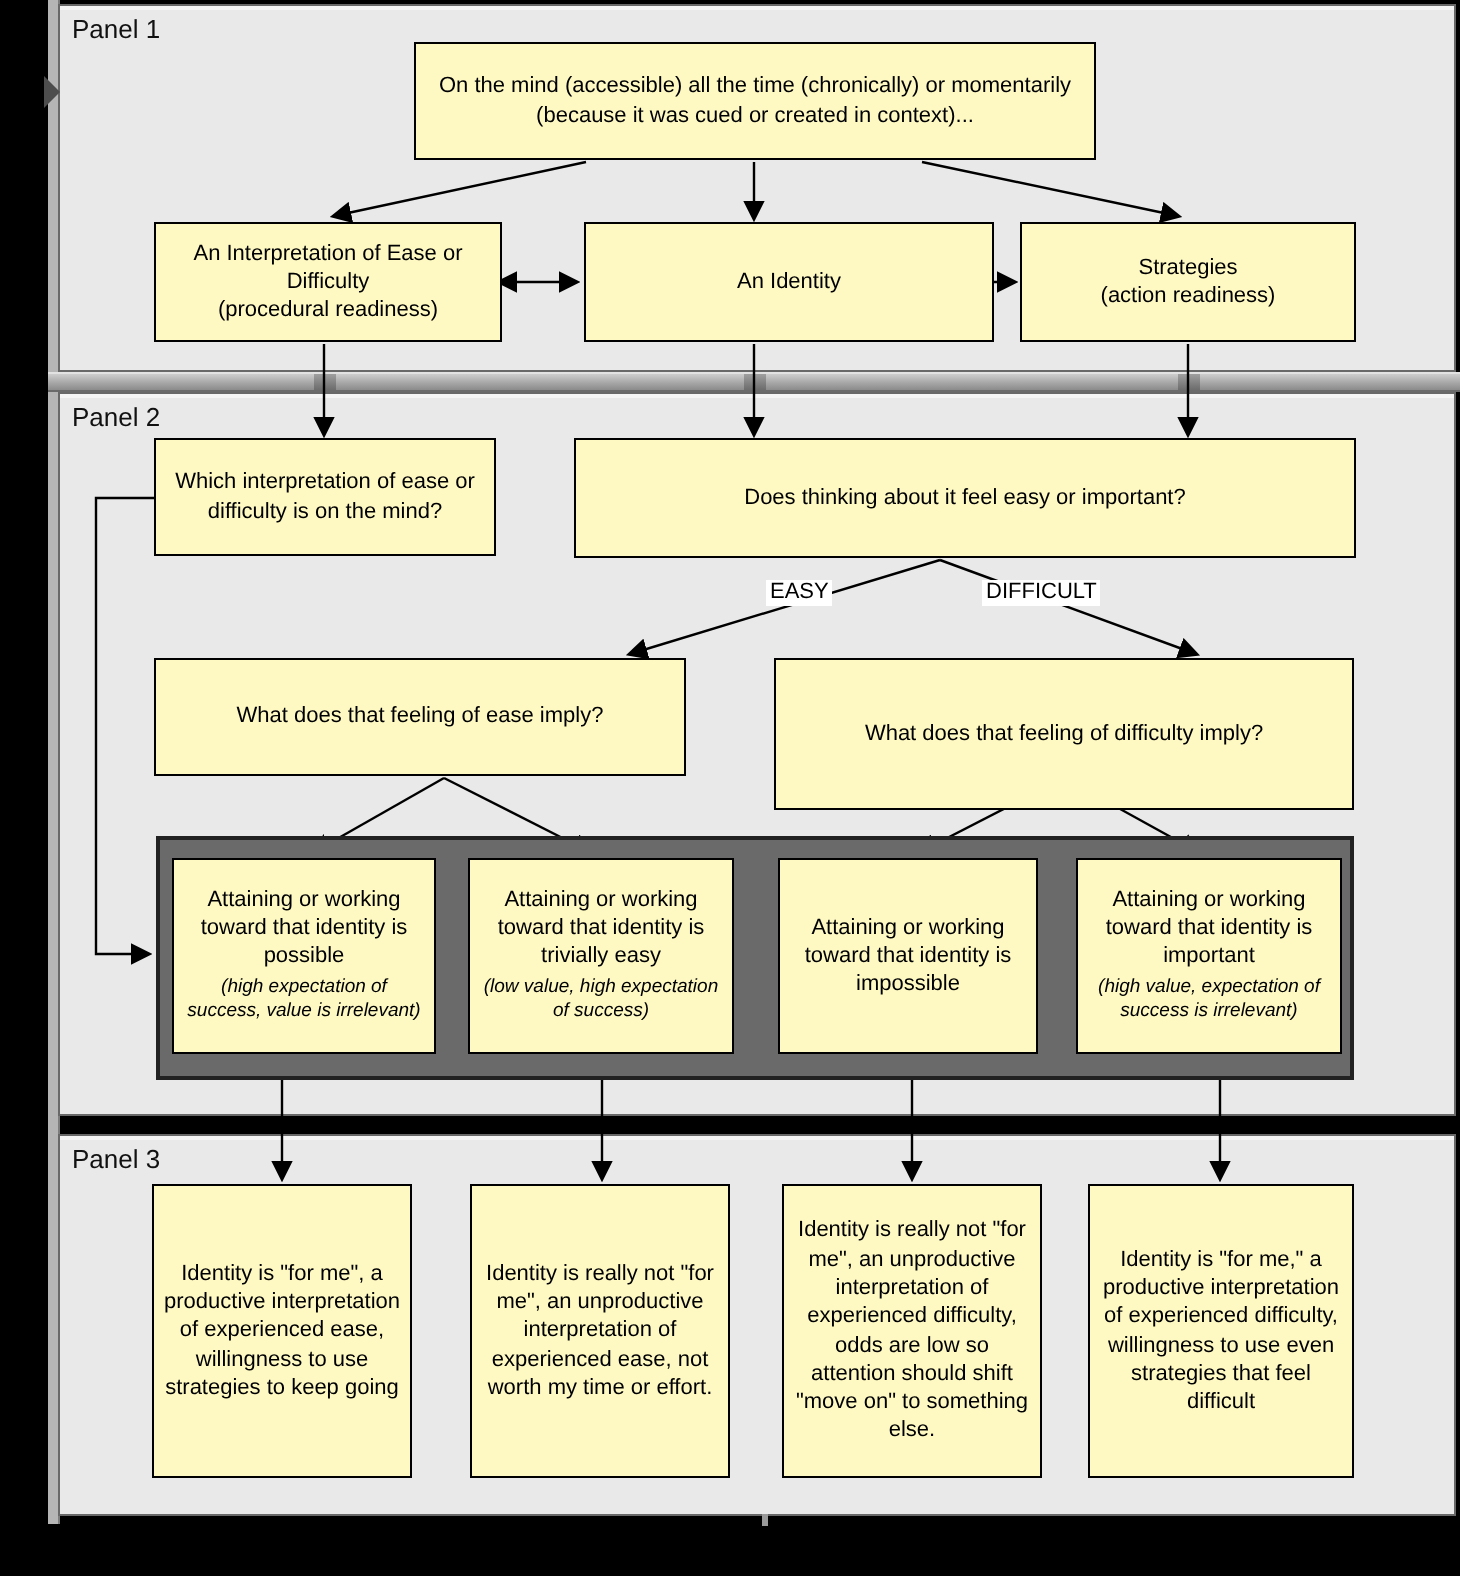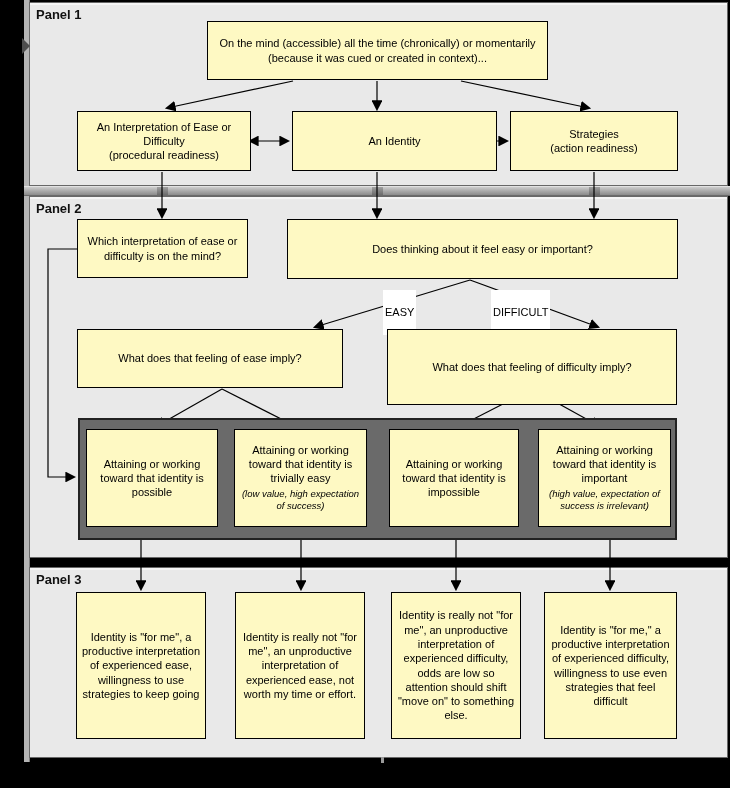--- a/index.html
+++ b/index.html
@@ -13,21 +13,21 @@
   }
   .panel{
     position:absolute;left:29px;background:#e9e9e9;
     border:1.5px solid #686868;box-sizing:border-box;z-index:1;
     box-shadow:inset 0 2px 0 rgba(255,255,255,.55);
   }
   #panel1{top:2px;width:699px;height:184px;}
   #panel2{top:196px;width:699px;height:362px;}
   #panel3{top:567px;width:699px;height:191px;}
   .panel-label{
-    position:absolute;z-index:4;font-size:13px;color:#111;font-weight:bold;
+    position:absolute;z-index:4;font-size:13px;color:#111;
   }
   .divider-band{
     position:absolute;left:24px;top:186px;width:706px;height:10px;z-index:2;
     background:linear-gradient(#cdcdcd,#a7a7a7 55%,#8b8b8b);
     border-top:1px solid #e2e2e2;border-bottom:1px solid #6a6a6a;box-sizing:border-box;
   }
   .band-mark{
     position:absolute;top:0;width:11px;height:100%;
     background:rgba(0,0,0,.22);
   }
@@ -36,21 +36,21 @@
     display:flex;flex-direction:column;align-items:center;justify-content:center;
     text-align:center;font-size:11px;line-height:1.3;padding:3px 5px;z-index:4;
   }
   .dark-container{
     position:absolute;left:78px;top:418px;width:599px;height:122px;
     background:#6a6a6a;border:2px solid #222;box-sizing:border-box;z-index:3;
   }
   .outcome-note{font-style:italic;font-size:9.5px;line-height:1.35;margin-top:2px;}
   .outcome-kw{font-weight:normal;}
   .branch-label{
-    position:absolute;z-index:4;background:#fff;padding:16px 2px;
+    position:absolute;z-index:4;background:#fff;padding:0 2px;
     font-size:11px;line-height:1.2;
   }
   #arrow-layer{position:absolute;left:0;top:0;z-index:3;}
   .bottom-tick{
     position:absolute;left:381px;top:757px;width:3px;height:6px;background:#9a9a9a;z-index:2;
   }
 </style>
 </head>
 <body>
 
@@ -133,20 +133,21 @@
 </div>
 <div class="box" style="left:387px;top:329px;width:290px;height:76px">
   <div>What does that feeling of difficulty imply?</div>
 </div>
 
 <div class="dark-container"></div>
 
 <div class="box" style="left:86px;top:429px;width:132px;height:98px">
   <div>Attaining or working toward that identity is</div>
   <div class="outcome-kw">possible</div>
+  <div class="outcome-note">(high expectation of success, value is irrelevant)</div>
 </div>
 <div class="box" style="left:234px;top:429px;width:133px;height:98px">
   <div>Attaining or working toward that identity is</div>
   <div class="outcome-kw">trivially easy</div>
   <div class="outcome-note">(low value, high expectation of success)</div>
 </div>
 <div class="box" style="left:389px;top:429px;width:130px;height:98px">
   <div>Attaining or working toward that identity is</div>
   <div class="outcome-kw">impossible</div>
 </div>

